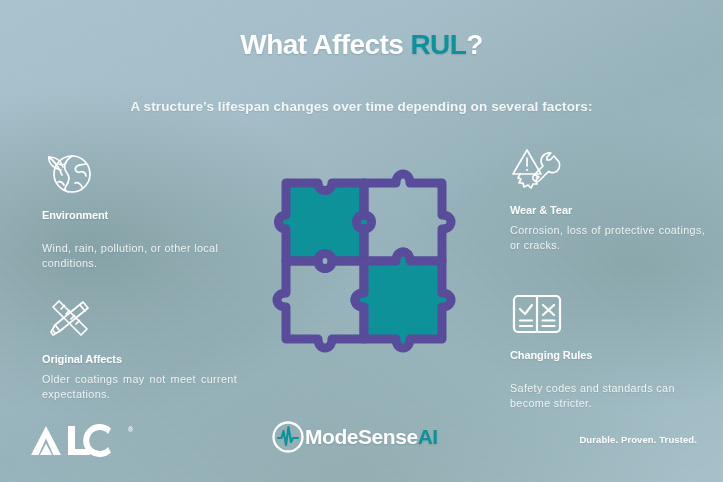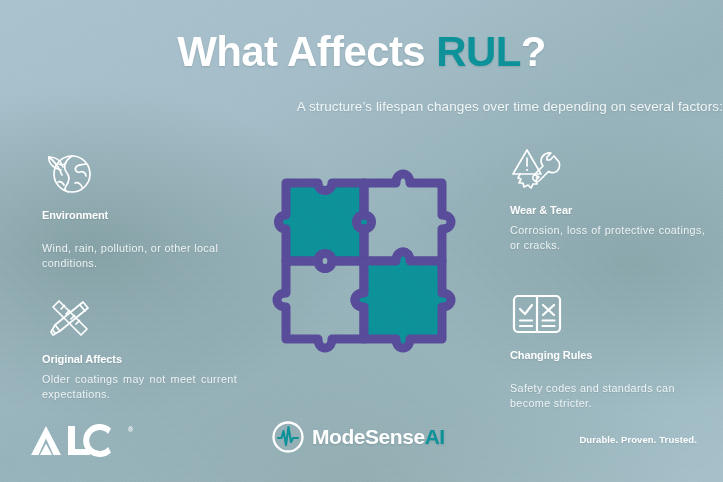--- a/index.html
+++ b/index.html
@@ -32,36 +32,36 @@
     mix-blend-mode: overlay;
   }
 
   
   #title {
     position: absolute;
     top: 30px;
     left: 0;
     width: 723px;
     text-align: center;
-    font-size: 42px;
+    font-size: 28px;
     font-weight: 700;
     letter-spacing: -0.6px;
     color: #ffffff;
     line-height: 1.05;
     text-shadow: 0 1px 2px rgba(40,60,70,0.18);
   }
   #title .accent { color: #0d9199; }
   #subtitle {
     position: absolute;
     top: 99px;
     left: 0;
     width: 723px;
-    text-align: right;
+    text-align: center;
     font-size: 13.5px;
-    font-weight: 400;
+    font-weight: 700;
     color: #f2f7f8;
     letter-spacing: 0.1px;
     text-shadow: 0 1px 1px rgba(40,60,70,0.15);
   }
 
   
   .feature {
     position: absolute;
     width: 195px;
   }
@@ -119,21 +119,20 @@
     margin-left: 2px;
     margin-top: 2px;
     font-weight: 700;
   }
   #modesense {
     position: absolute;
     left: 271px;
     top: 420px;
     display: flex;
     align-items: center;
-    gap: 7px;
   }
   #modesense .ms-word {
     font-size: 21px;
     font-weight: 700;
     color: #ffffff;
     letter-spacing: -0.45px;
     text-shadow: 0 1px 2px rgba(40,60,70,0.16);
   }
   #modesense .ms-word .ai { color: #0d9199; }
   #tagline {

